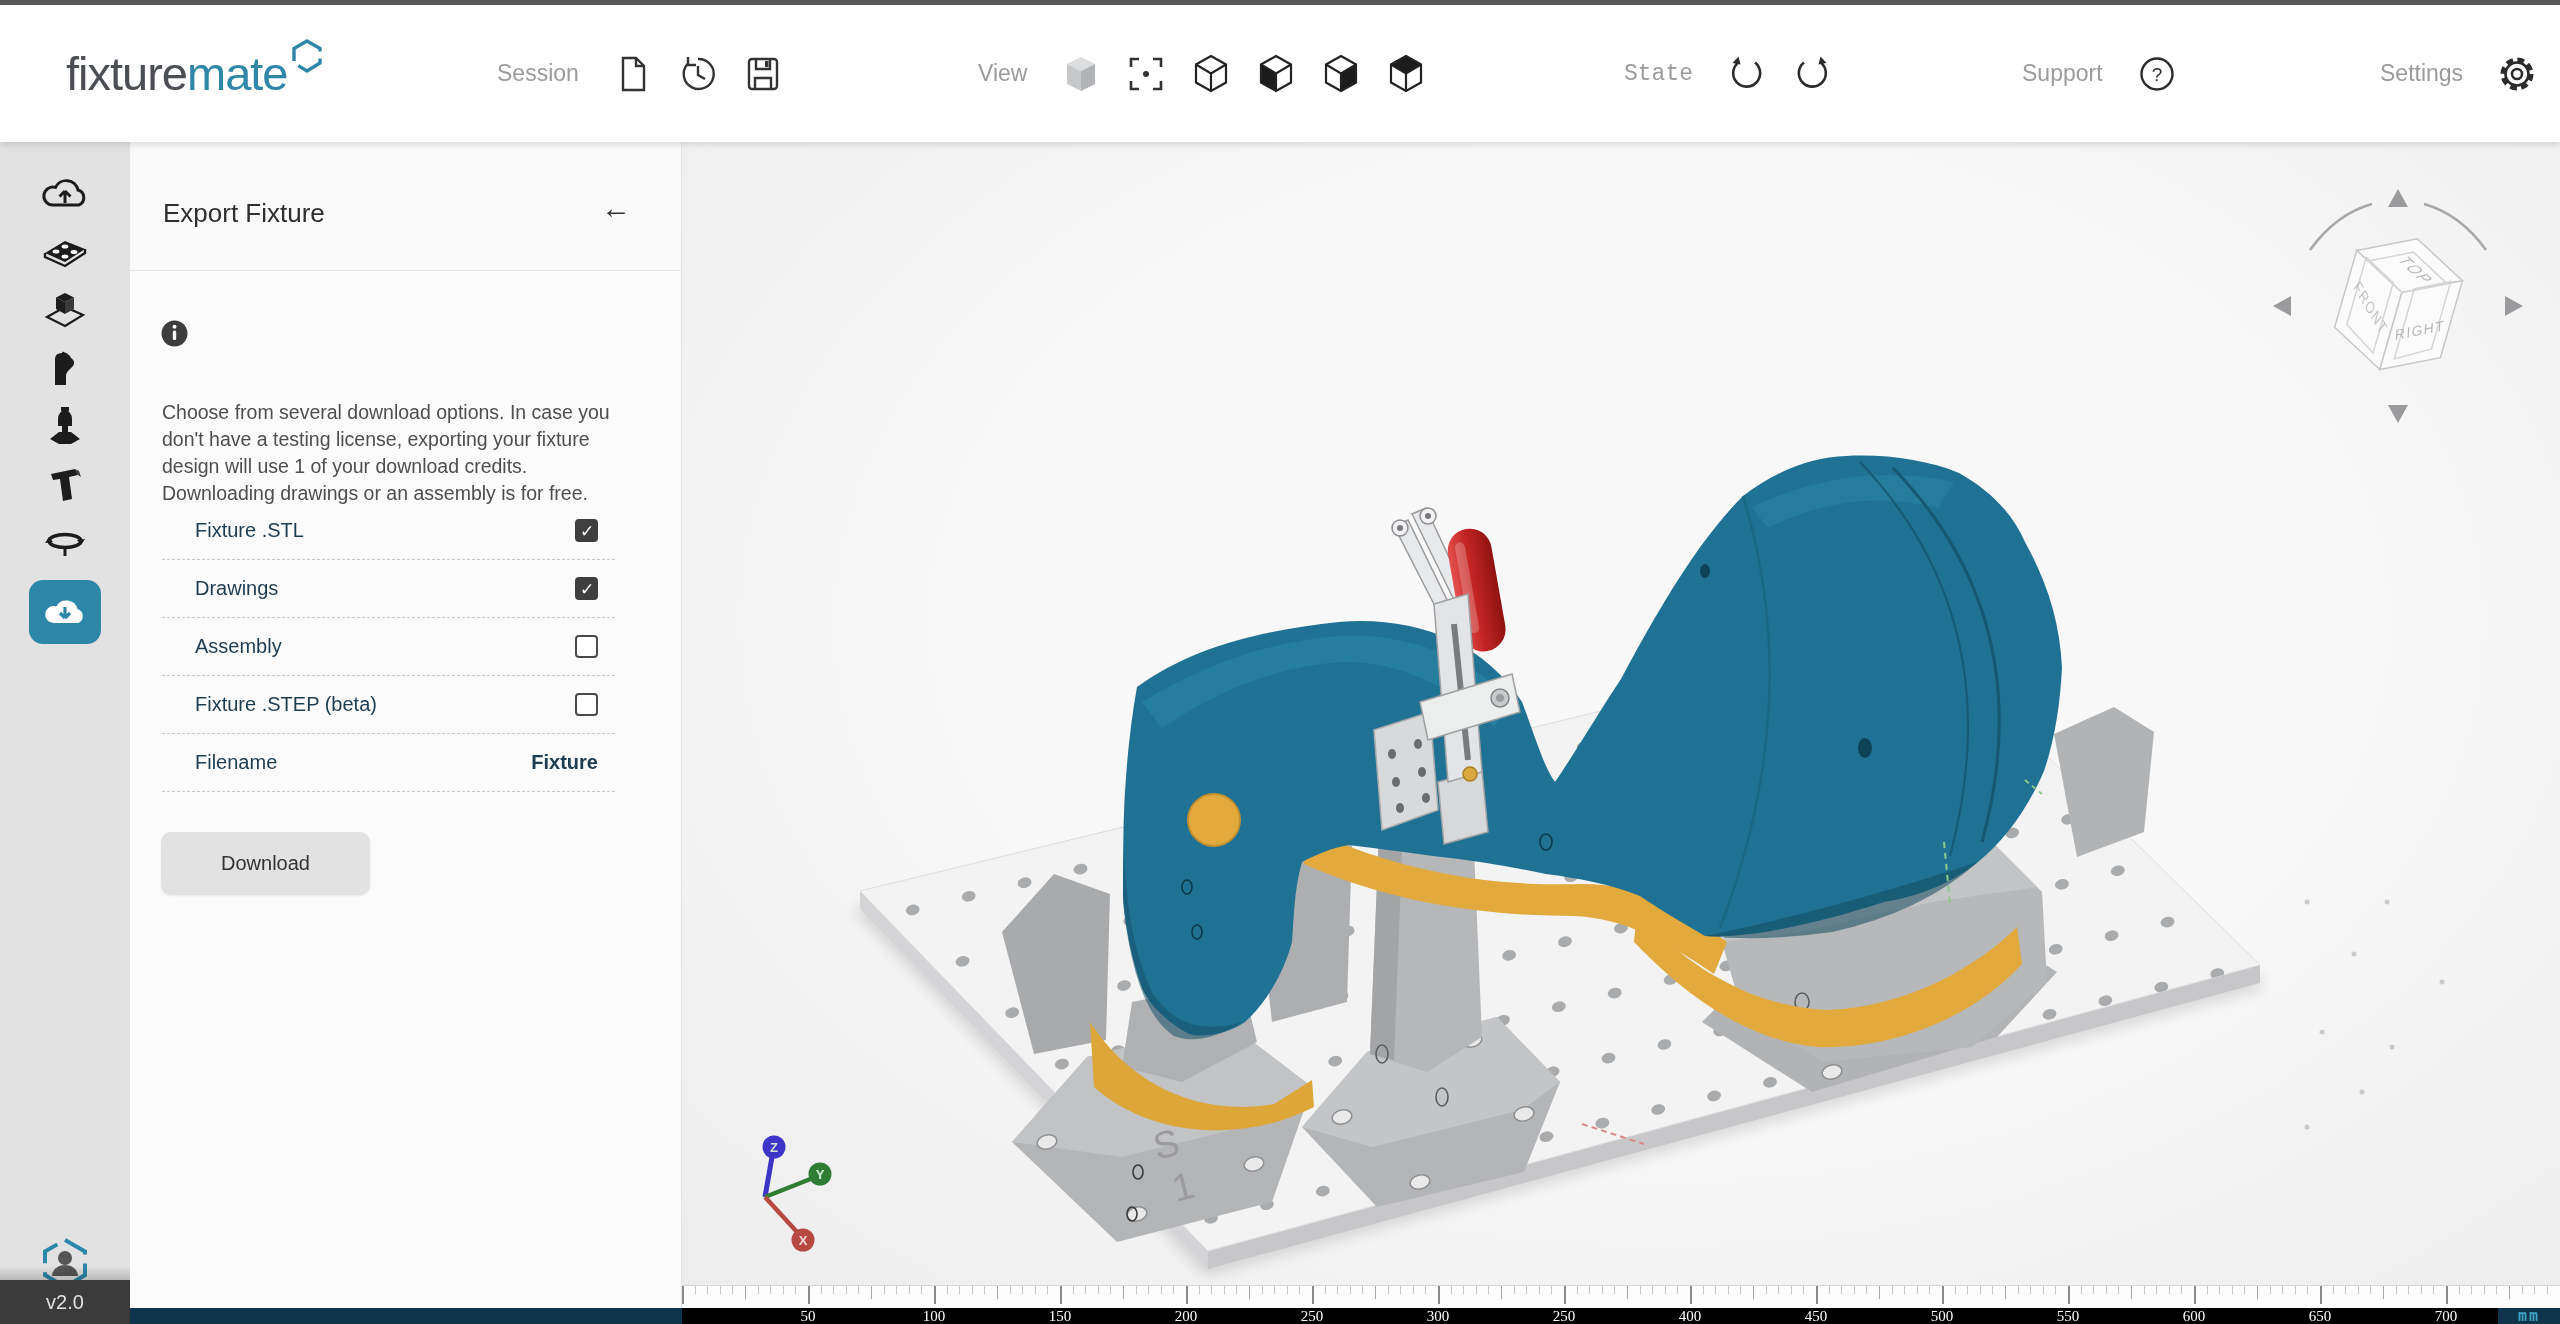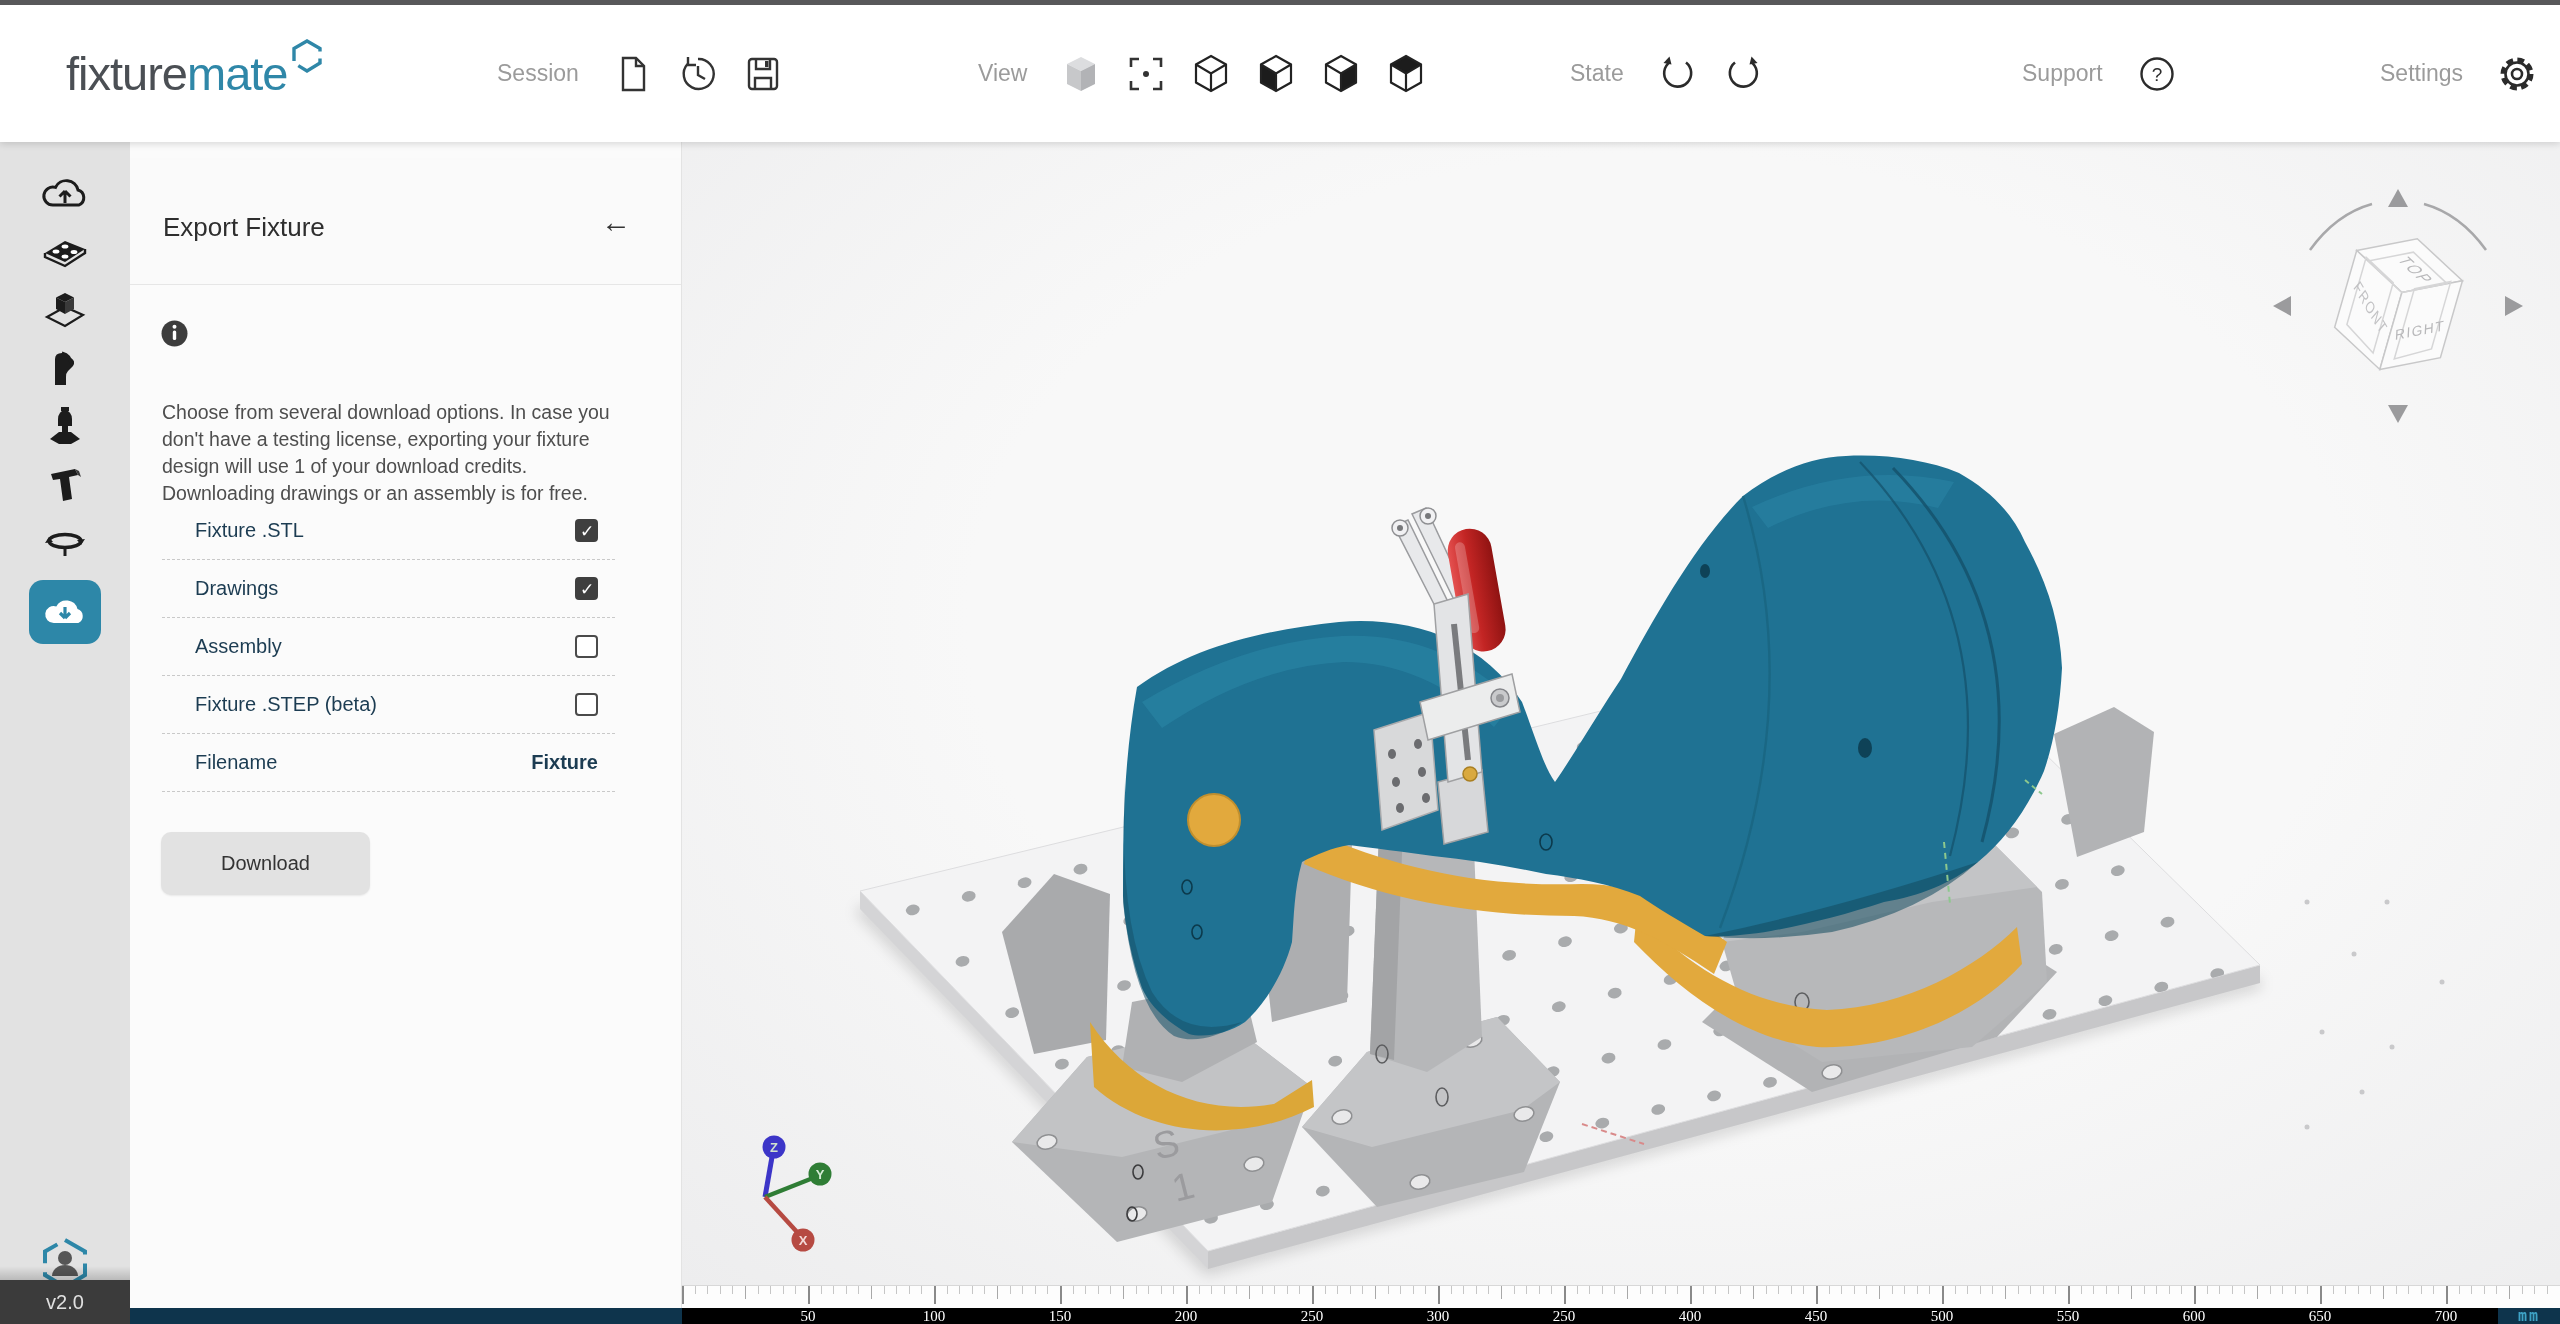--- a/index.html
+++ b/index.html
@@ -11,40 +11,40 @@
     box-shadow:0 2px 7px rgba(0,0,0,.14);z-index:50;}
   .logo{position:absolute;left:66px;top:0;height:100%;display:flex;align-items:center;}
   .logo .word{font-size:47px;letter-spacing:-1px;font-weight:500;}
   .logo .w1{color:#4b4f54;}
   .logo .w2{color:#2f87a8;}
   .logo svg{margin-left:3px;margin-bottom:34px;}
   .hg{position:absolute;top:0;height:100%;display:flex;align-items:center;}
   .hg .hlabel{font-size:23px;color:#9b9b9b;margin-right:34px;}
   .hicons{display:flex;align-items:center;gap:25px;}
   .ibtn{width:40px;height:40px;display:flex;align-items:center;justify-content:center;cursor:pointer;background:none;border:none;padding:0;}
-  .hg-session{left:497px;} .hg-view{left:978px;} .hg-state{left:1570px;}
+  .hg-session{left:497px;} .hg-view{left:978px;} .hg-state{left:1624px;font-family:Liberation Mono, monospace;}
   .hg-support{left:2022px;} .hg-settings{left:2380px;}
 
   
   aside.sidebar{position:absolute;left:0;top:142px;width:130px;height:1182px;background:#e2e2e2;
     display:flex;flex-direction:column;align-items:center;padding-top:26px;box-sizing:border-box;z-index:20;}
   .sbtn{width:70px;height:50px;margin-bottom:8px;display:flex;align-items:center;justify-content:center;
     background:none;border:none;cursor:pointer;padding:0;}
   .sbtn.active{background:#2d87a8;border-radius:14px;width:72px;height:64px;margin-top:6px;}
   .sidebar .spacer{flex:1;}
   .user-slot{margin-bottom:28px;}
   .verbar{position:absolute;left:0;bottom:0;width:130px;height:44px;background:#3b3b3b;color:#e0e0e0;
     font-size:20px;display:flex;align-items:center;justify-content:center;}
   .verbar::before{content:"";position:absolute;left:0;top:-14px;width:100%;height:14px;
     background:linear-gradient(to bottom,rgba(0,0,0,0),rgba(0,0,0,.18));}
 
   
   section.panel{position:absolute;left:130px;top:142px;width:552px;height:1182px;background:#fbfbfb;
     border-right:1px solid #e3e3e3;box-sizing:border-box;z-index:15;}
-  .panel-head{position:absolute;left:0;top:16px;width:100%;height:126px;border-bottom:1px solid #e6e6e6;background:#fafafa;}
+  .panel-head{position:absolute;left:0;top:2px;width:100%;height:126px;border-bottom:1px solid #e6e6e6;background:#fafafa;}
   .panel-title{position:absolute;left:33px;top:54px;font-size:26px;color:#2e2e2e;}
   .back-btn{position:absolute;right:44px;top:48px;font-size:30px;color:#333;background:none;border:none;cursor:pointer;line-height:1;}
   .info-ic{position:absolute;left:31px;top:178px;}
   .panel-par{position:absolute;left:32px;top:237px;width:462px;font-size:19.5px;line-height:27px;color:#4e4e4e;}
   .rows{position:absolute;left:32px;top:360px;width:453px;}
   .row{height:57px;display:flex;align-items:center;border-bottom:1px dashed #c9c9c9;}
   .row .rlbl{margin-left:33px;font-size:20px;color:#1c3c52;flex:1;}
   .row .rval{margin-right:17px;font-size:20px;color:#1c3c52;font-weight:600;}
   .cb{width:23px;height:23px;margin-right:17px;border-radius:4px;border:2px solid #4a4a4a;background:#fff;
     position:relative;box-sizing:border-box;cursor:pointer;}

